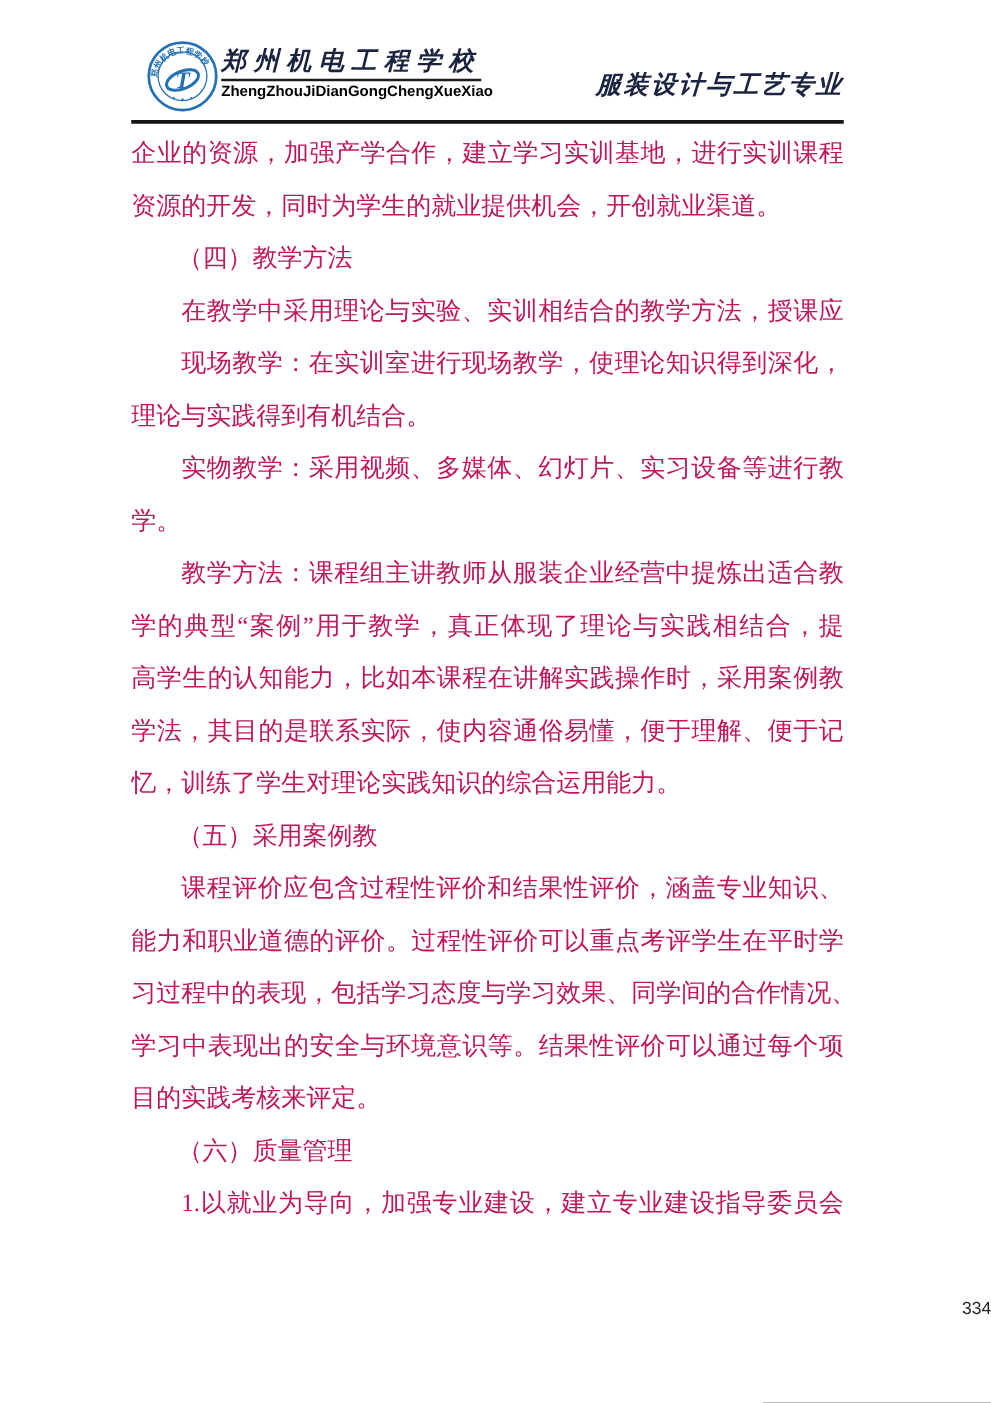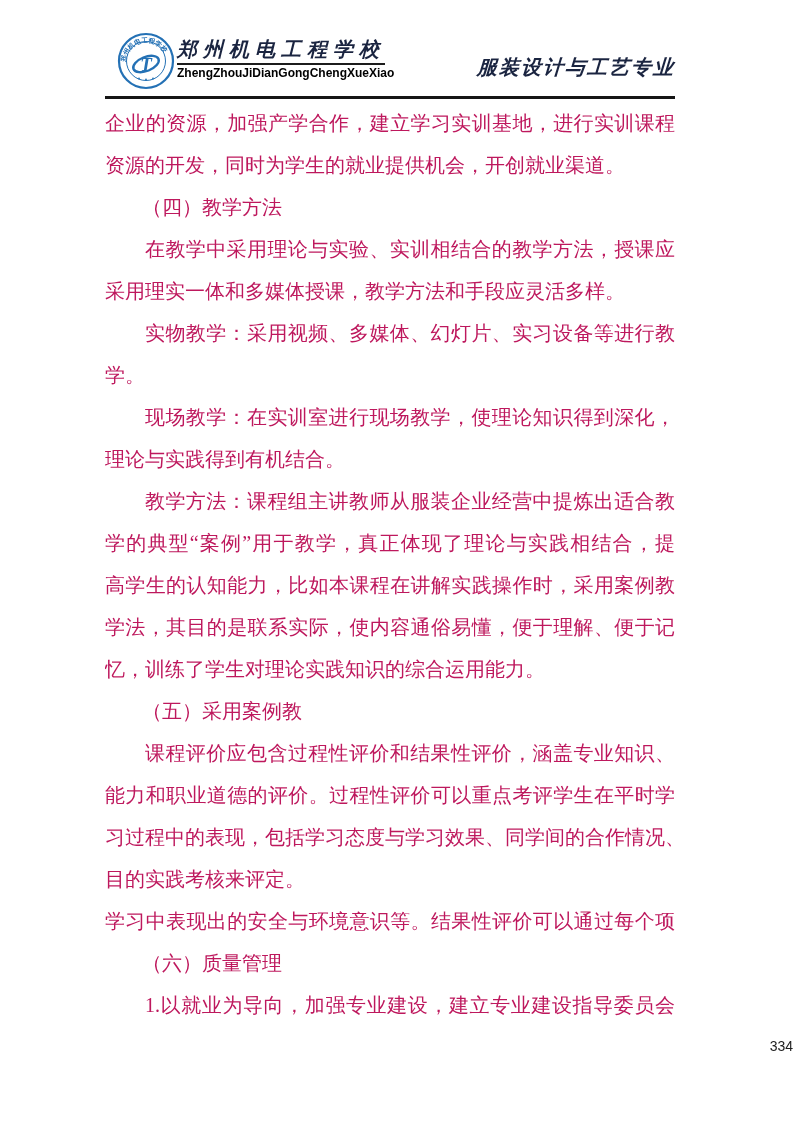--- a/index.html
+++ b/index.html
@@ -84,44 +84,43 @@
   <div class="header-rule"></div>
 
   <div class="doc-body">
       <div>
         <div class="line">企业的资源，加强产学合作，建立学习实训基地，进行实训课程</div>
         <div class="line no-just">资源的开发，同时为学生的就业提供机会，开创就业渠道。</div>
       </div>
       <div class="heading">（四）教学方法</div>
       <div>
         <div class="line ind">在教学中采用理论与实验、实训相结合的教学方法，授课应</div>
-        <div class="line no-just">采用理实一体和多媒体授课，教学方法和手段应灵活多样。</div>
+      </div>
+      <div>
+        <div class="line ind">现场教学：在实训室进行现场教学，使理论知识得到深化，</div>
+        <div class="line no-just">理论与实践得到有机结合。</div>
       </div>
       <div>
         <div class="line ind">实物教学：采用视频、多媒体、幻灯片、实习设备等进行教</div>
         <div class="line no-just">学。</div>
-      </div>
-      <div>
-        <div class="line ind">现场教学：在实训室进行现场教学，使理论知识得到深化，</div>
-        <div class="line no-just">理论与实践得到有机结合。</div>
       </div>
       <div>
         <div class="line ind">教学方法：课程组主讲教师从服装企业经营中提炼出适合教</div>
         <div class="line">学的典型“案例”用于教学，真正体现了理论与实践相结合，提</div>
         <div class="line">高学生的认知能力，比如本课程在讲解实践操作时，采用案例教</div>
         <div class="line">学法，其目的是联系实际，使内容通俗易懂，便于理解、便于记</div>
         <div class="line no-just">忆，训练了学生对理论实践知识的综合运用能力。</div>
       </div>
       <div class="heading">（五）采用案例教</div>
       <div>
         <div class="line ind">课程评价应包含过程性评价和结果性评价，涵盖专业知识、</div>
         <div class="line">能力和职业道德的评价。过程性评价可以重点考评学生在平时学</div>
         <div class="line">习过程中的表现，包括学习态度与学习效果、同学间的合作情况、</div>
+        <div class="line">学习中表现出的安全与环境意识等。结果性评价可以通过每个项</div>
         <div class="line no-just">目的实践考核来评定。</div>
-        <div class="line">学习中表现出的安全与环境意识等。结果性评价可以通过每个项</div>
       </div>
       <div class="heading">（六）质量管理</div>
       <div>
         <div class="line ind">1.以就业为导向，加强专业建设，建立专业建设指导委员会</div>
       </div>
     </div>
 
   <div class="footer">334</div>
 </div>
 

